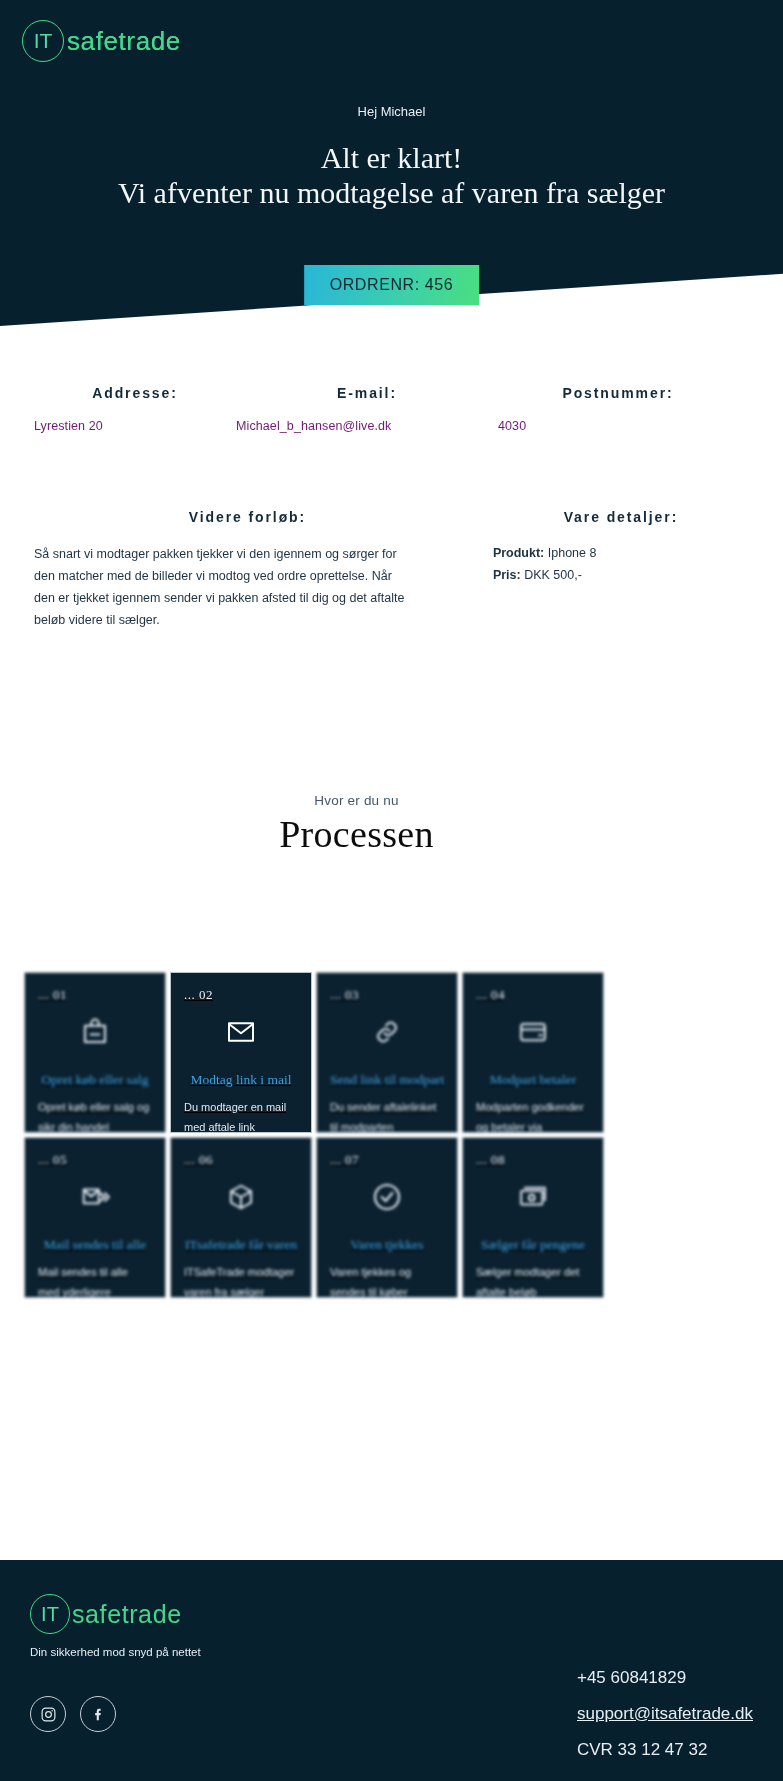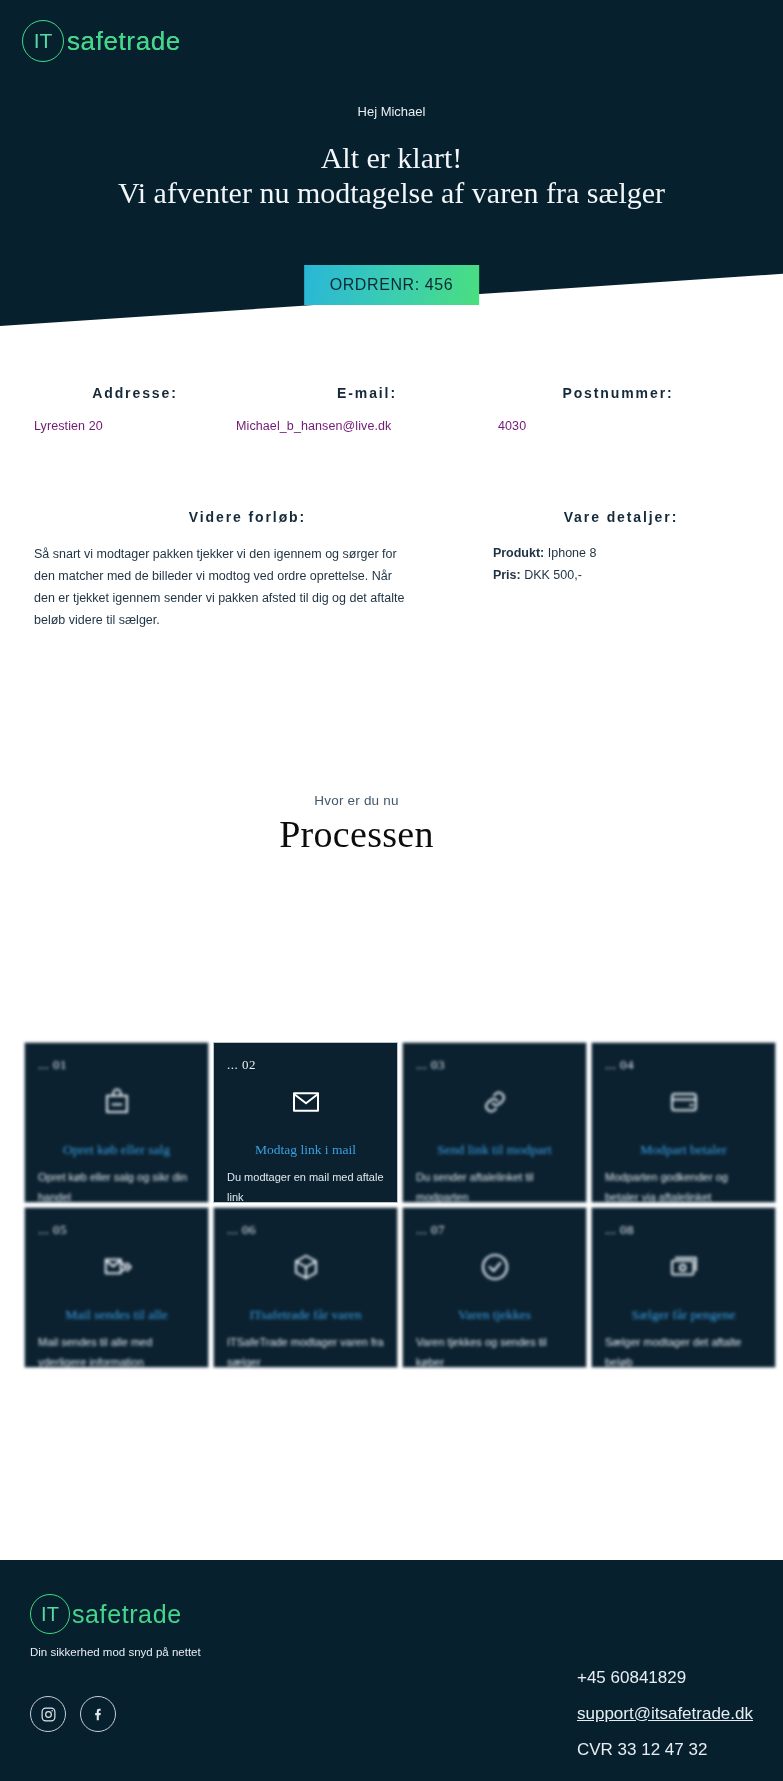--- a/index.html
+++ b/index.html
@@ -111,26 +111,27 @@
     font-family: "Liberation Sans", sans-serif;
     font-size: 13.5px; color: #42576a; letter-spacing: 0.2px;
   }
   .proc-title {
     font-family: "Liberation Serif", serif;
     font-size: 38px; color: #0c0c0c; font-weight: 400;
     margin-top: 4px; letter-spacing: 0.3px;
   }
 
   .grid {
-    position: absolute; top: 1042px; left: 24px;
-    width: 752px;
+    position: absolute; top: 972px; left: 24px;
+    width: 580px;
     display: grid;
     grid-template-columns: repeat(4, 1fr);
     grid-template-rows: repeat(2, 161px);
     gap: 4px;
+    text-decoration: underline;
   }
   .card {
     position: relative;
     background: #0b2130;
     border: 1px solid #b9c4cb;
     padding: 14px 13px 0 13px;
     overflow: hidden;
   }
   .card.blur { filter: blur(1.45px); }
   .card-num {

